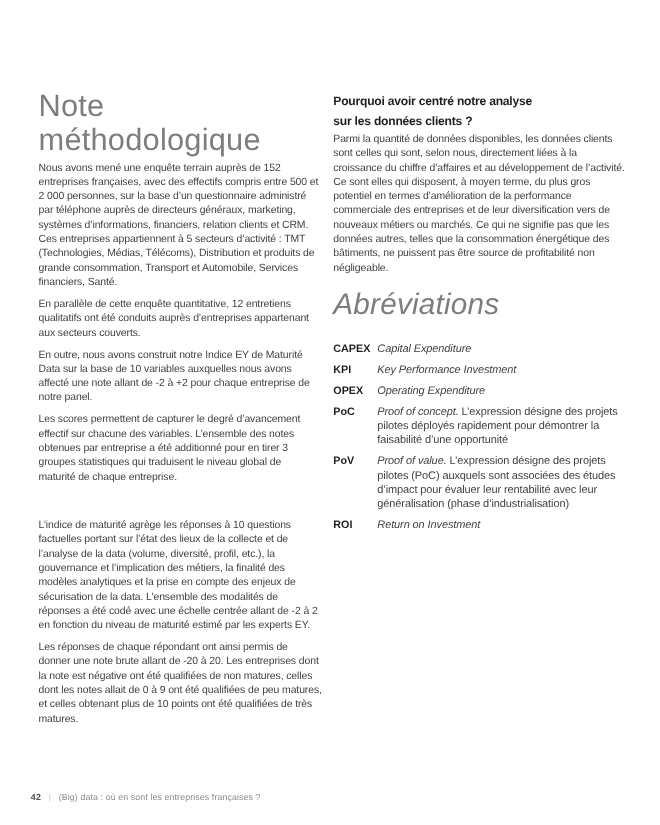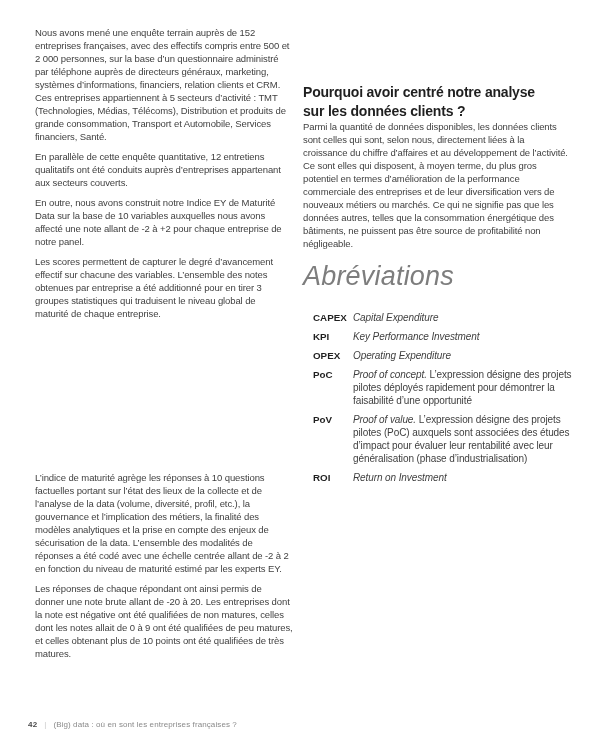--- a/index.html
+++ b/index.html
@@ -14,56 +14,56 @@
 
   
   .col-left { position: absolute; left: 35px; top: 0; width: 256px; }
   .main-title {
     margin: 80px 0 0 0;
     font-size: 28px; line-height: 31px;
     font-weight: 300;
     color: #7d7d7d;
     letter-spacing: 0.2px;
   }
-  .body-paras { margin-top: 26px; }
+  .body-paras { margin-top: 4px; }
   p.body {
     margin: 0 0 7px 0;
     font-size: 9.5px; line-height: 13px;
     color: #3f3f3f;
     letter-spacing: -0.1px;
   }
   .subhead {
     position: absolute; left: 0; top: 447px; width: 260px;
     margin: 0;
     font-size: 13.5px; line-height: 16px;
     font-weight: bold; color: #1f1f1f;
     letter-spacing: -0.2px;
   }
   .sub-paras { position: absolute; left: 0; top: 471px; width: 258px; }
 
   
   .col-right { position: absolute; left: 303px; top: 0; width: 266px; }
   .right-heading {
     margin: 83px 0 0 0;
-    font-size: 14px; line-height: 18.5px;
+    font-size: 11px; line-height: 18.5px;
     font-weight: bold; color: #1f1f1f;
     letter-spacing: -0.2px;
   }
   .right-heading .hline { display: block; }
   .right-para { margin-top: 7px; }
   .abbr-title {
     position: absolute; left: 0; top: 261px;
     margin: 0;
     font-size: 27px; line-height: 30px;
     font-weight: 300;
     color: #7d7d7d;
     letter-spacing: 0.2px;
     font-style: italic;
   }
-  .abbr-list { position: absolute; left: 10px; top: 311px; width: 266px; margin: 0; }
+  .abbr-list { position: absolute; left: 0; top: 311px; width: 266px; margin: 0; }
   .abbr-row { display: flex; margin: 0 0 6px 0; }
   .abbr-term {
     flex: none; width: 40px;
     font-size: 9.8px; line-height: 13px;
     font-weight: bold; color: #1f1f1f;
   }
   .abbr-def {
     margin: 0;
     font-size: 10px; line-height: 13px;
     color: #3f3f3f;
@@ -80,20 +80,21 @@
   .footer .pgnum { font-weight: bold; color: #4a4a4a; letter-spacing: 0.2px; }
   .footer .sep { color: #c9c9c9; margin: 0 7px; font-weight: normal; }
   .footer .ftitle { color: #8a8a8a; letter-spacing: 0.1px; }
 </style>
 </head>
 <body>
 
 <div class="page">
 
   <section class="col-left">
+    <h1 class="main-title">Note méthodologique</h1>
 
     <div class="body-paras">
       <p class="body">Nous avons mené une enquête terrain auprès de 152 entreprises françaises, avec des effectifs compris entre 500 et 2 000 personnes, sur la base d’un questionnaire administré par téléphone auprès de directeurs généraux, marketing, systèmes d’informations, financiers, relation clients et CRM. Ces entreprises appartiennent à 5 secteurs d’activité : TMT (Technologies, Médias, Télécoms), Distribution et produits de grande consommation, Transport et Automobile, Services financiers, Santé.</p>
       <p class="body">En parallèle de cette enquête quantitative, 12 entretiens qualitatifs ont été conduits auprès d’entreprises appartenant aux secteurs couverts.</p>
       <p class="body">En outre, nous avons construit notre Indice EY de Maturité Data sur la base de 10 variables auxquelles nous avons affecté une note allant de -2 à +2 pour chaque entreprise de notre panel.</p>
       <p class="body">Les scores permettent de capturer le degré d’avancement effectif sur chacune des variables. L’ensemble des notes obtenues par entreprise a été additionné pour en tirer 3 groupes statistiques qui traduisent le niveau global de maturité de chaque entreprise.</p>
     </div>
 
 
     <div class="sub-paras">

